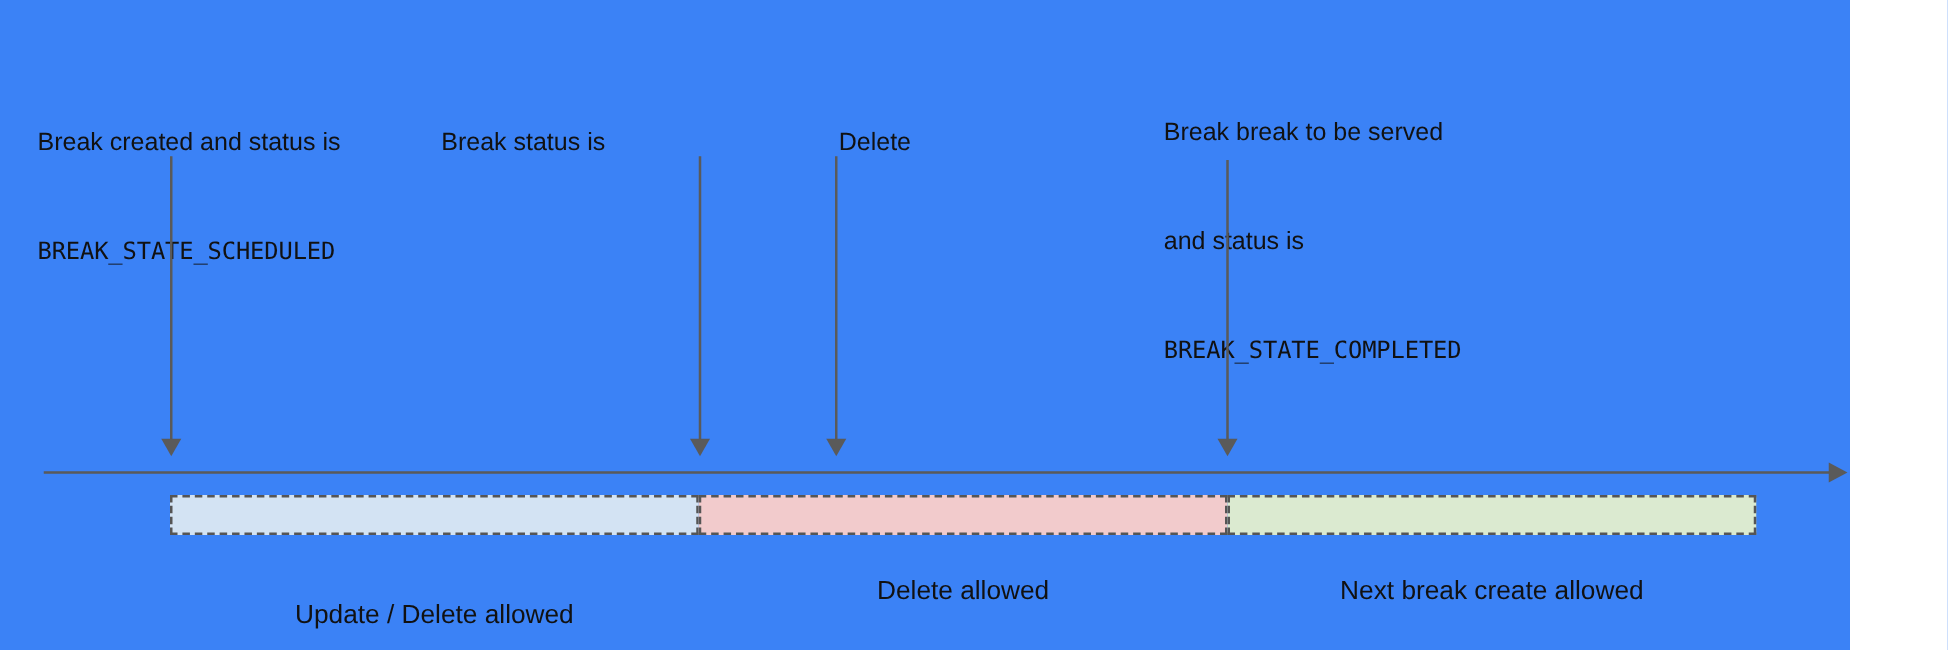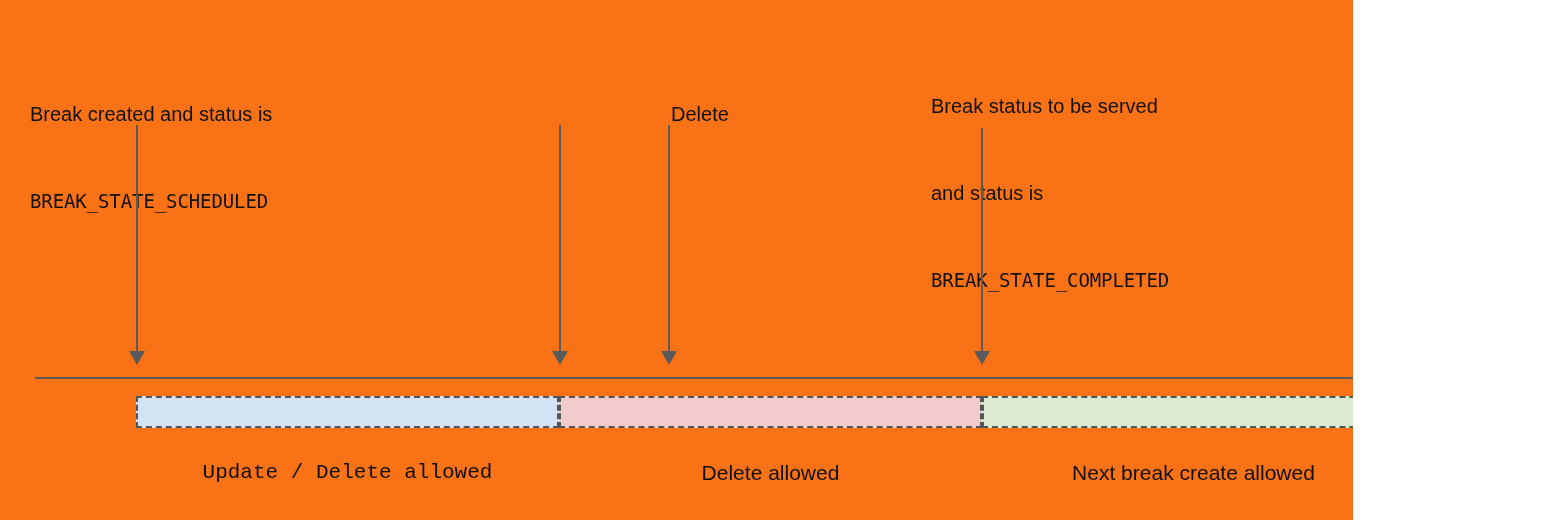--- a/index.html
+++ b/index.html
@@ -2,23 +2,23 @@
 <html><head>
 <meta charset="utf-8">
 <style>
   html, body {
     margin: 0;
     padding: 0;
     background: #ffffff;
   }
   #canvas {
     position: relative;
-    width: 1353px;
+    width: 1480px;
     height: 520px;
-    background: #f97316;
+    background: #3b82f6;
     overflow: hidden;
     font-family: "Liberation Sans", sans-serif;
     color: #1a1a1a;
   }
 
   
   .annotation {
     position: absolute;
     font-size: 20px;
     line-height: 29px;
@@ -96,28 +96,29 @@
 <body>
 
 <div id="canvas">
 
   <div class="annotation" style="left:30px; top:42px;">
     <span class="prose">Break created and status is</span>
     <span class="code">BREAK_STATE_SCHEDULED</span>
   </div>
 
   <div class="annotation" style="left:353px; top:42px;">
+    <span class="prose">Break status is</span>
   </div>
 
   <div class="annotation" style="left:671px; top:42px;">
     <span class="prose">Delete</span>
   </div>
 
   <div class="annotation" style="left:931px; top:34px;">
-    <span class="prose">Break status to be served</span>
+    <span class="prose">Break break to be served</span>
     <span class="prose">and status is</span>
     <span class="code">BREAK_STATE_COMPLETED</span>
   </div>
 
   <div class="vline" style="left:136px; top:125px; height:230px;"></div>
   <div class="vhead" style="left:129px; top:351px;"></div>
 
   <div class="vline" style="left:559px; top:125px; height:230px;"></div>
   <div class="vhead" style="left:552px; top:351px;"></div>
 
@@ -128,17 +129,17 @@
   <div class="vhead" style="left:974px; top:351px;"></div>
 
   <div class="axis-line" style="left:35px; top:377px; width:1430px;"></div>
   <div class="axis-head" style="left:1463px; top:370px;"></div>
   <div class="axis-label" style="left:1483px; top:369px;">time</div>
 
   <div class="bar" style="left:136px; top:396px; width:423px; background:#d3e3f3;"></div>
   <div class="bar" style="left:559px; top:396px; width:423px; background:#f2cbcc;"></div>
   <div class="bar" style="left:982px; top:396px; width:423px; background:#dbead0;"></div>
 
-  <div class="caption" style="left:136px; top:461px; width:423px;font-family:Liberation Mono, monospace;">Update / Delete allowed</div>
+  <div class="caption" style="left:136px; top:480px; width:423px;">Update / Delete allowed</div>
   <div class="caption" style="left:982px; top:461px; width:423px;">Next break create allowed</div>
   <div class="caption" style="left:559px; top:461px; width:423px;">Delete allowed</div>
 
 </div>
 
 </body></html>

